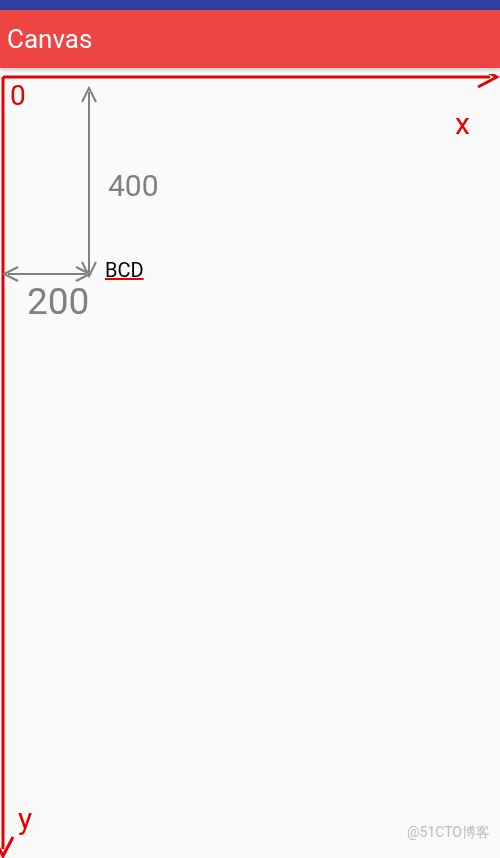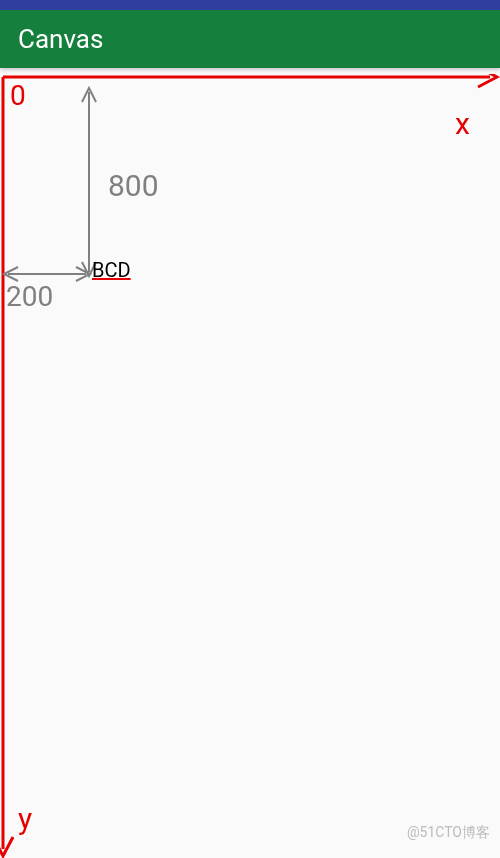--- a/index.html
+++ b/index.html
@@ -14,24 +14,24 @@
       background: #fafafa;
       position: relative;
       overflow: hidden;
     }
     .status-bar {
       height: 10px;
       background: #303f9f;
     }
     .app-bar {
       height: 58px;
-      background: #15803d;
+      background: #ef4444;
       display: flex;
       align-items: center;
-      padding-left: 18px;
+      padding-left: 7px;
       box-shadow: 0 2px 4px rgba(0,0,0,0.2);
     }
     .app-title {
       color: #ffffff;
       font-size: 26px;
       font-weight: 400;
     }
     .canvas-area {
       position: absolute;
       top: 74px;
@@ -77,32 +77,34 @@
       left: 108px;
       color: #808080;
       font-size: 30px;
       font-weight: 400;
     }
     .dim-200 {
       position: absolute;
       top: 206px;
       left: 6px;
       color: #808080;
-      font-size: 28px;
+      font-size: 37px;
       font-weight: 400;
+      padding-left: 21px;
     }
     .bcd-label {
       position: absolute;
       top: 184px;
       left: 92px;
       color: #000000;
       font-size: 20px;
       font-weight: 400;
       text-decoration: underline;
       text-decoration-color: #e60000;
+      padding-left: 13px;
     }
     .watermark {
       position: absolute;
       bottom: 16px;
       right: 10px;
       color: #bbbbbb;
       font-size: 14px;
       font-weight: 400;
     }
   </style>
@@ -136,19 +138,19 @@
 
     <polyline points="18,193 4,200 18,207" fill="none" stroke="#808080" stroke-width="2"></polyline>
 
     <polyline points="76,193 90,200 76,207" fill="none" stroke="#808080" stroke-width="2"></polyline>
   </svg>
 
   <div class="origin-label">0</div>
   <div class="x-label">x</div>
   <div class="y-label">y</div>
 
-  <div class="dim-500">800</div>
+  <div class="dim-500">400</div>
   <div class="dim-200">200</div>
 
   <div class="bcd-label">BCD</div>
 
   <div class="watermark">@51CTO博客</div>
 </div>
 
 </body></html>

